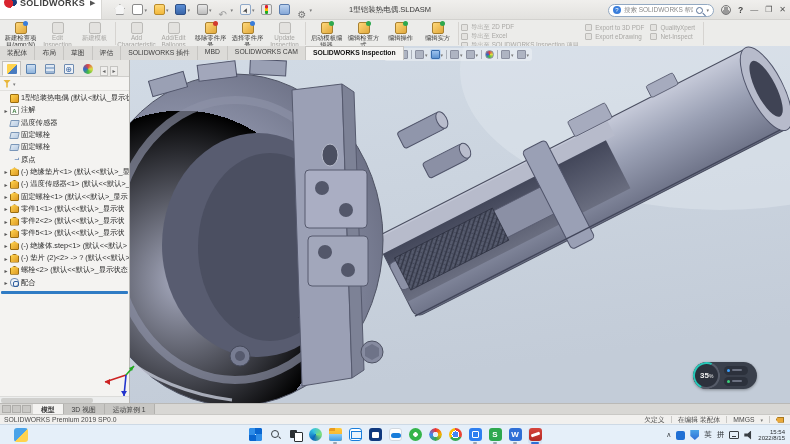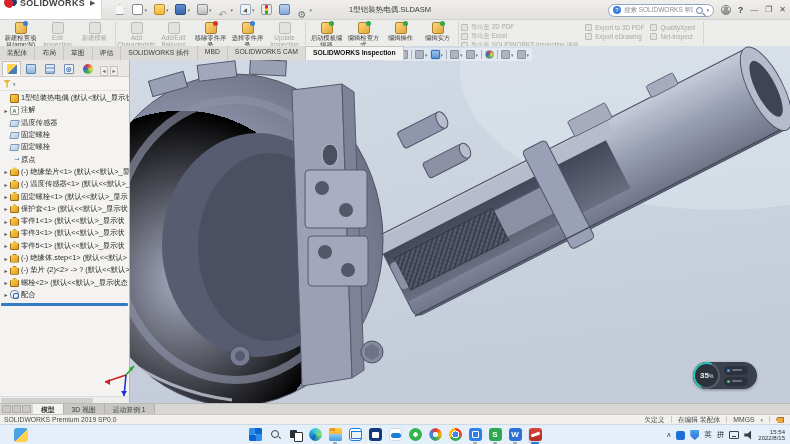--- a/index.html
+++ b/index.html
@@ -645,31 +645,26 @@
             <span class="tr-label">(-) 温度传感器&lt;1&gt; (默认&lt;&lt;默认&gt;_</span>
           </div>
           <div class="tree-row">
             <span class="tr-arrow">▸</span>
             <span class="tr-ic ti-part"></span>
             <span class="tr-label">固定螺栓&lt;1&gt; (默认&lt;&lt;默认&gt;_显示</span>
           </div>
           <div class="tree-row">
             <span class="tr-arrow">▸</span>
             <span class="tr-ic ti-part"></span>
-            <span class="tr-label">保护套&lt;1&gt; (默认&lt;&lt;默认&gt;_显示状</span>
+            <span class="tr-label">零件1&lt;1&gt; (默认&lt;&lt;默认&gt;_显示状</span>
           </div>
           <div class="tree-row">
             <span class="tr-arrow">▸</span>
             <span class="tr-ic ti-part"></span>
-            <span class="tr-label">零件1&lt;1&gt; (默认&lt;&lt;默认&gt;_显示状</span>
-          </div>
-          <div class="tree-row">
-            <span class="tr-arrow">▸</span>
-            <span class="tr-ic ti-part"></span>
-            <span class="tr-label">零件3&lt;1&gt; (默认&lt;&lt;默认&gt;_显示状</span>
+            <span class="tr-label">零件2&lt;2&gt; (默认&lt;&lt;默认&gt;_显示状</span>
           </div>
           <div class="tree-row">
             <span class="tr-arrow">▸</span>
             <span class="tr-ic ti-part"></span>
             <span class="tr-label">零件5&lt;1&gt; (默认&lt;&lt;默认&gt;_显示状</span>
           </div>
           <div class="tree-row">
             <span class="tr-arrow">▸</span>
             <span class="tr-ic ti-part"></span>
             <span class="tr-label">(-) 绝缘体.step&lt;1&gt; (默认&lt;&lt;默认&gt;</span>

